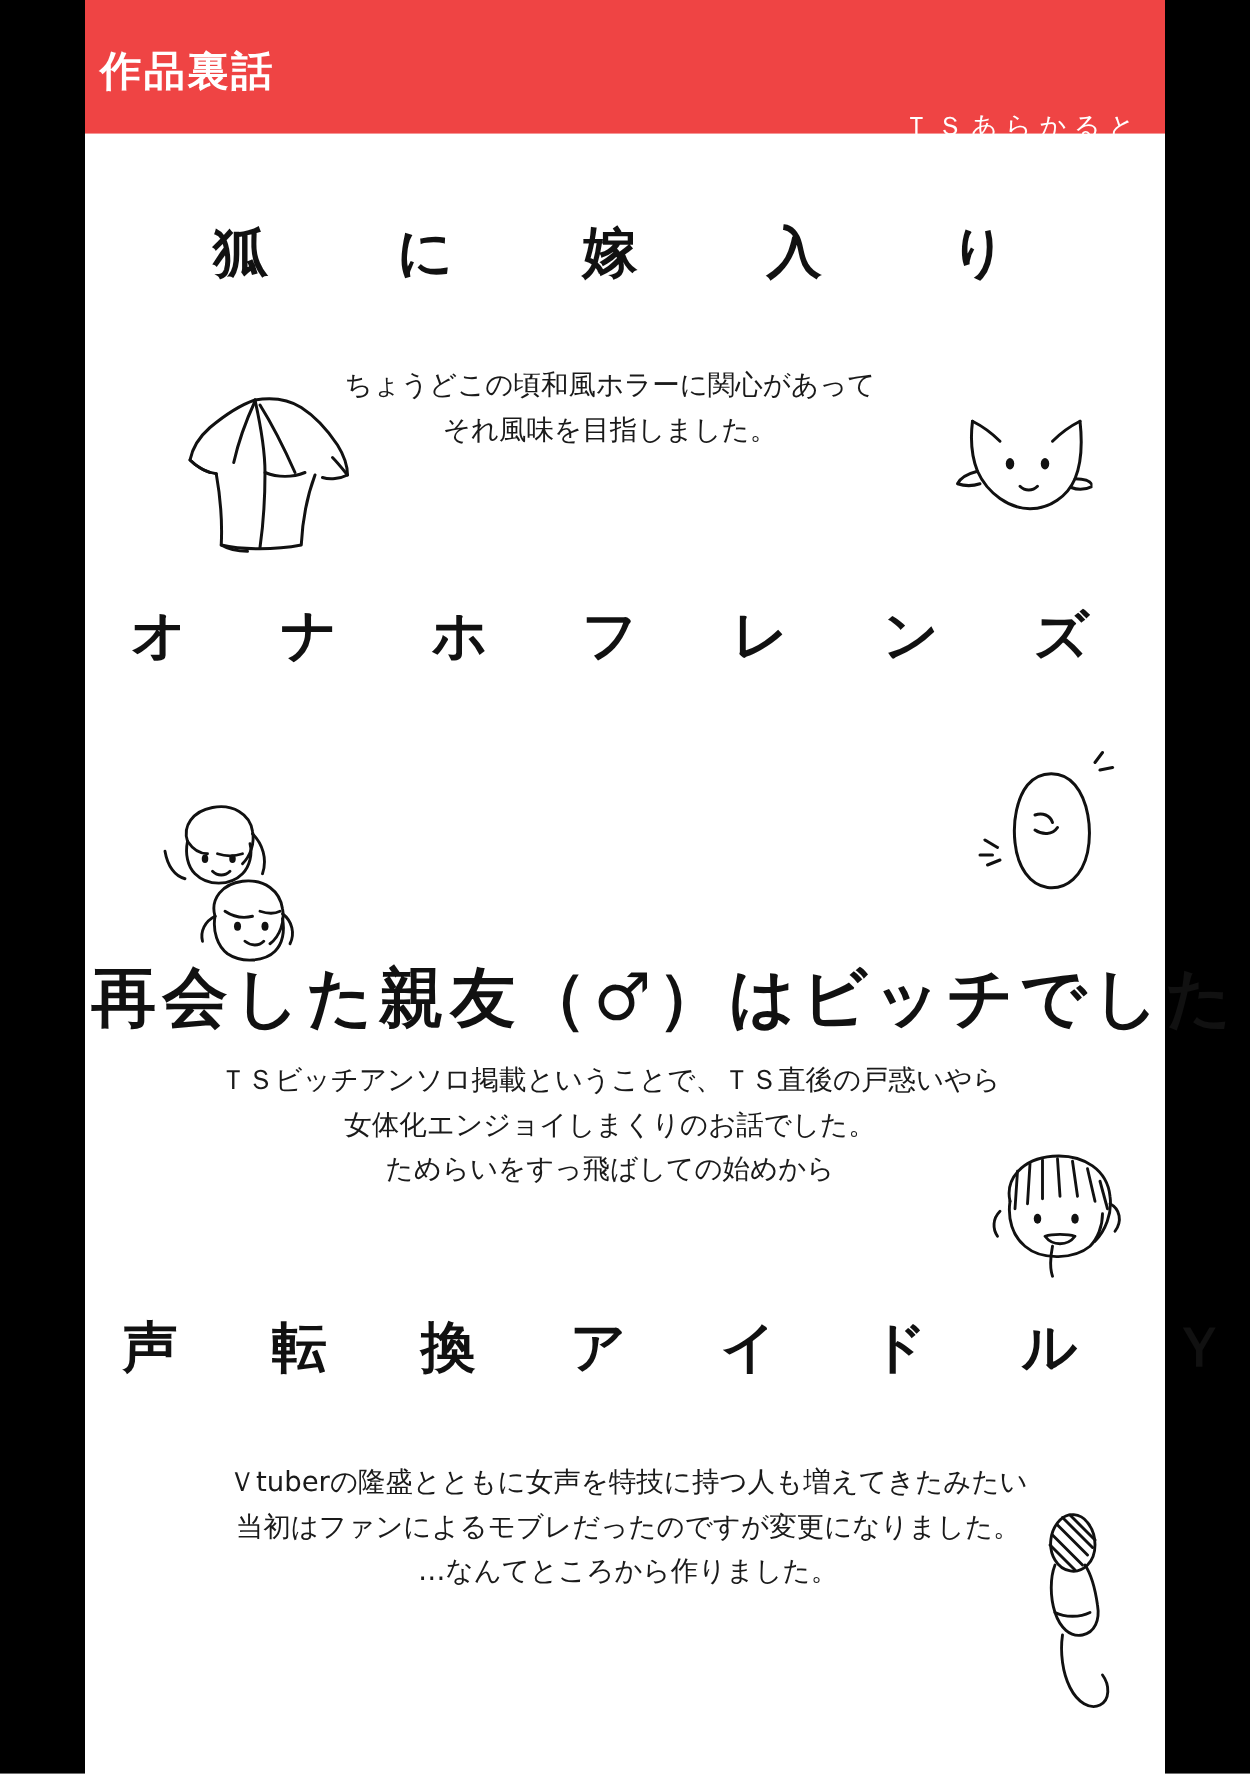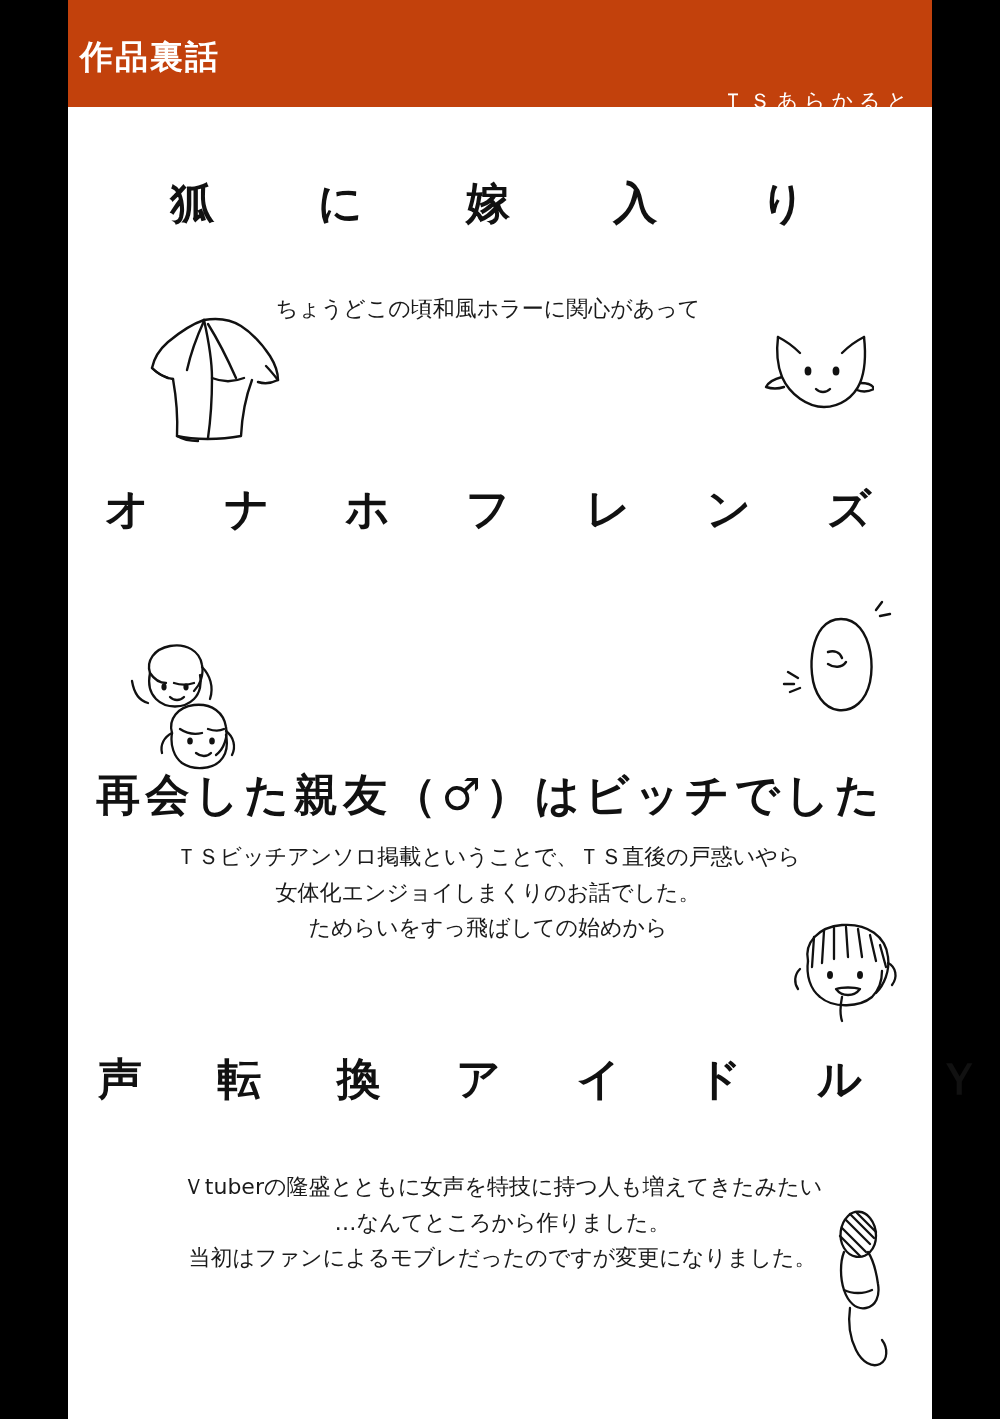--- a/index.html
+++ b/index.html
@@ -36,21 +36,21 @@
     height: 1312px;
     background: #ffffff;
   }
 
   
   .header-band {
     position: absolute;
     left: 0; top: 0;
     width: 1000px;
     height: 107px;
-    background: #c2410c;
+    background: #ef4444;
     color: #ffffff;
   }
   .header-title {
     position: absolute;
     left: 80px;
     top: 40px;
     font-size: 33px;
     font-weight: 700;
     letter-spacing: 2px;
     line-height: 1;
@@ -85,21 +85,21 @@
   .section-title {
     text-align: center;
     font-size: 44px;
     font-weight: 700;
     line-height: 1;
     color: #111111;
     white-space: nowrap;
     font-family: "DejaVu Serif", "Liberation Serif", serif;
   }
   .section-title.tight {
-    font-size: 44px;
+    font-size: 52px;
   }
   .section-body {
     text-align: center;
     font-size: 22px;
     line-height: 1.62;
     color: #1a1a1a;
     margin-top: 22px;
   }
   .section-body div {
     white-space: nowrap;
@@ -126,20 +126,21 @@
 
 <div class="page-frame"></div>
 <div class="page-inner-white"></div>
 
 <div class="content">
 
   <div class="section" style="top:74px;">
     <div class="section-title ls-wide">狐 に 嫁 入 り</div>
     <div class="section-body" style="margin-top:66px;">
       <div>ちょうどこの頃和風ホラーに関心があって</div>
+      <div>それ風味を目指しました。</div>
     </div>
   </div>
 
   <div class="doodle" style="left:78px; top:205px;">
     <svg width="140" height="135" viewBox="0 0 140 135" fill="none" stroke="#111" stroke-width="2.4" stroke-linecap="round" stroke-linejoin="round">
       <path d="M58 8 C46 12 34 20 22 30 C14 37 8 46 6 56 C12 62 20 66 27 67"></path>
       <path d="M58 8 C70 6 84 7 95 14 C106 21 116 32 124 44 C129 52 132 60 132 68 C126 71 118 72 112 70"></path>
       <path d="M27 67 C30 84 32 104 31 124 C48 128 74 128 95 124 C96 104 100 84 106 68"></path>
       <path d="M58 8 C62 26 66 48 66 66 C66 92 64 112 62 126"></path>
       <path d="M58 9 C52 22 45 40 41 58"></path>
@@ -234,22 +235,22 @@
       <path d="M62 80 C60 90 60 98 62 104"></path>
       <path d="M20 52 C14 58 14 66 18 72"></path>
       <path d="M108 46 C116 50 118 60 112 68"></path>
     </svg>
   </div>
 
   <div class="section" style="top:950px;">
     <div class="section-title ls-mid">声 転 換 ア イ ド ル Ｙ Ｕ Ｋ Ｉ</div>
     <div class="section-body" style="margin-top:68px;margin-left:29px;">
       <div>Ｖtuberの隆盛とともに女声を特技に持つ人も増えてきたみたい</div>
+      <div>当初はファンによるモブレだったのですが変更になりました。</div>
       <div>…なんてところから作りました。</div>
-      <div>当初はファンによるモブレだったのですが変更になりました。</div>
     </div>
   </div>
 
   <div class="doodle" style="left:752px; top:1095px;">
     <svg width="90" height="180" viewBox="0 0 90 180" fill="none" stroke="#111" stroke-width="2.3" stroke-linecap="round" stroke-linejoin="round">
       <path d="M28 14 C20 22 18 36 24 46 C30 56 42 58 50 50 C58 42 58 26 50 16 C44 8 34 8 28 14 Z"></path>
       <path d="M26 18 L50 42"></path>
       <path d="M30 12 L54 36"></path>
       <path d="M22 26 L46 50"></path>
       <path d="M20 34 L40 54"></path>

